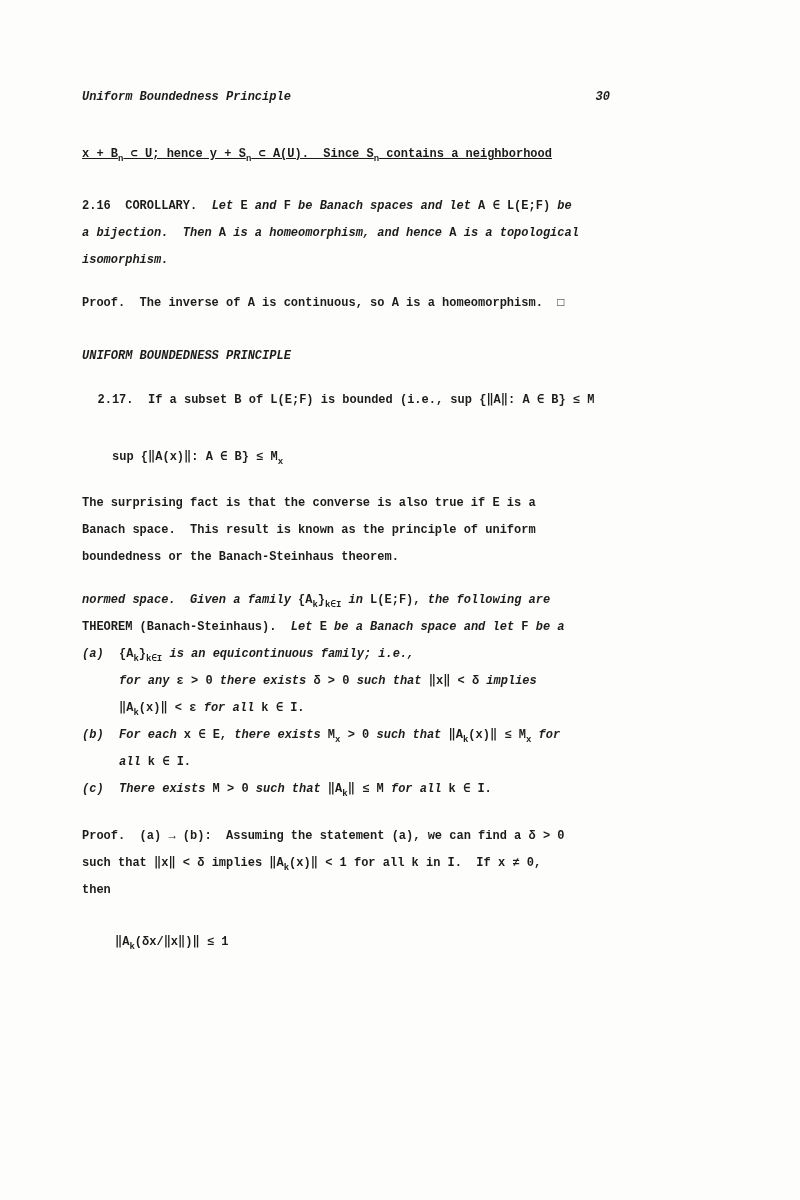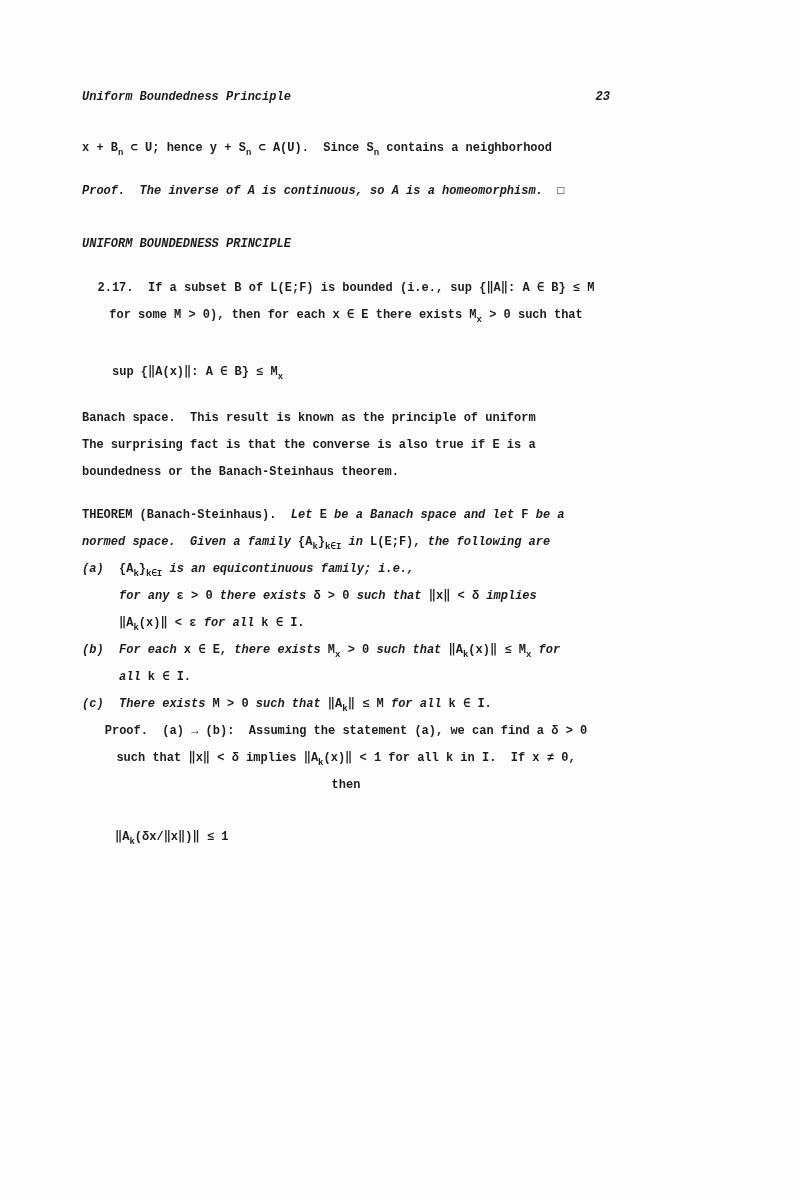--- a/index.html
+++ b/index.html
@@ -34,80 +34,84 @@
     vertical-align: -0.45em;
     line-height: 0;
   }
   .running-header {
     display: flex;
     justify-content: space-between;
     align-items: baseline;
     font-style: italic;
     line-height: 27px;
   }
-  .block-intro        { margin-top: 24px; }
+  .block-intro        { margin-top: 30px; text-decoration: underline; }
   .block-corollary    { margin-top: 25px; }
-  .block-cor-proof    { margin-top: 16px; font-style: italic; }
+  .block-cor-proof    { margin-top: 16px; }
   .block-section-head { margin-top: 26px; font-style: italic; }
   .block-remark       { margin-top: 17px; text-align: center; }
   .block-formula-sup  { margin-top: 30px; padding-left: 30px; }
   .block-converse     { margin-top: 19px; }
   .block-theorem      { margin-top: 16px; }
   .block-items        { margin-top: 0; }
-  .block-proof        { margin-top: 0; text-align: center; }
+  .block-proof        { margin-top: 20px; }
   .block-formula-bnd  { margin-top: 25px; padding-left: 33px; }
   .list-item { display: flex; }
   .list-item .marker {
     flex: 0 0 37px;
     white-space: pre;
     line-height: 27px;
   }
   .list-item .item-lines { flex: 1 1 auto; }
 </style>
 </head>
 <body>
 
 <div class="page">
 
   <div class="running-header">
     <span>Uniform Boundedness Principle</span>
-    <span>23</span>
+    <span>30</span>
   </div>
 
   <div class="block-intro">
     <div class="line">x + B<sub>n</sub> ⊂ U; hence y + S<sub>n</sub> ⊂ A(U).  Since S<sub>n</sub> contains a neighborhood</div>
   </div>
 
+  <div class="block-corollary">
+    <div class="line">2.16  COROLLARY.  <i>Let</i> E <i>and</i> F <i>be Banach spaces and let</i> A ∈ L(E;F) <i>be</i></div>
+    <div class="line"><i>a bijection.  Then</i> A <i>is a homeomorphism, and hence</i> A <i>is a topological</i></div>
+    <div class="line"><i>isomorphism.</i></div>
+  </div>
 
   <div class="block-cor-proof">
     <div class="line">Proof.  The inverse of A is continuous, so A is a homeomorphism.  □</div>
   </div>
 
   <div class="block-section-head">
     <div class="line">UNIFORM BOUNDEDNESS PRINCIPLE</div>
   </div>
 
   <div class="block-remark">
     <div class="line">2.17.  If a subset B of L(E;F) is bounded (i.e., sup {‖A‖: A ∈ B} ≤ M</div>
-    <div class="line">for some M &gt; 0), then for each x ∈ E there exists M<sub>x</sub> &gt; 0 such that</div>
   </div>
 
   <div class="block-formula-sup">
     <div class="line">sup {‖A(x)‖: A ∈ B} ≤ M<sub>x</sub></div>
   </div>
 
   <div class="block-converse">
+    <div class="line">The surprising fact is that the converse is also true if E is a</div>
     <div class="line">Banach space.  This result is known as the principle of uniform</div>
-    <div class="line">The surprising fact is that the converse is also true if E is a</div>
     <div class="line">boundedness or the Banach-Steinhaus theorem.</div>
   </div>
 
   <div class="block-theorem">
+    <div class="line"><i>normed space.  Given a family</i> {A<sub>k</sub>}<sub>k∈I</sub> <i>in</i> L(E;F), <i>the following are</i></div>
     <div class="line">THEOREM (Banach-Steinhaus).  <i>Let</i> E <i>be a Banach space and let</i> F <i>be a</i></div>
-    <div class="line"><i>normed space.  Given a family</i> {A<sub>k</sub>}<sub>k∈I</sub> <i>in</i> L(E;F), <i>the following are</i></div>
   </div>
 
   <div class="block-items">
 
     <div class="list-item">
       <span class="marker"><i>(a)</i></span>
       <div class="item-lines">
         <div class="line">{A<sub>k</sub>}<sub>k∈I</sub> <i>is an equicontinuous family; i.e.,</i></div>
         <div class="line"><i>for any</i> ε &gt; 0 <i>there exists</i> δ &gt; 0 <i>such that</i> ‖x‖ &lt; δ <i>implies</i></div>
         <div class="line">‖A<sub>k</sub>(x)‖ &lt; ε <i>for all</i> k ∈ I.</div>

